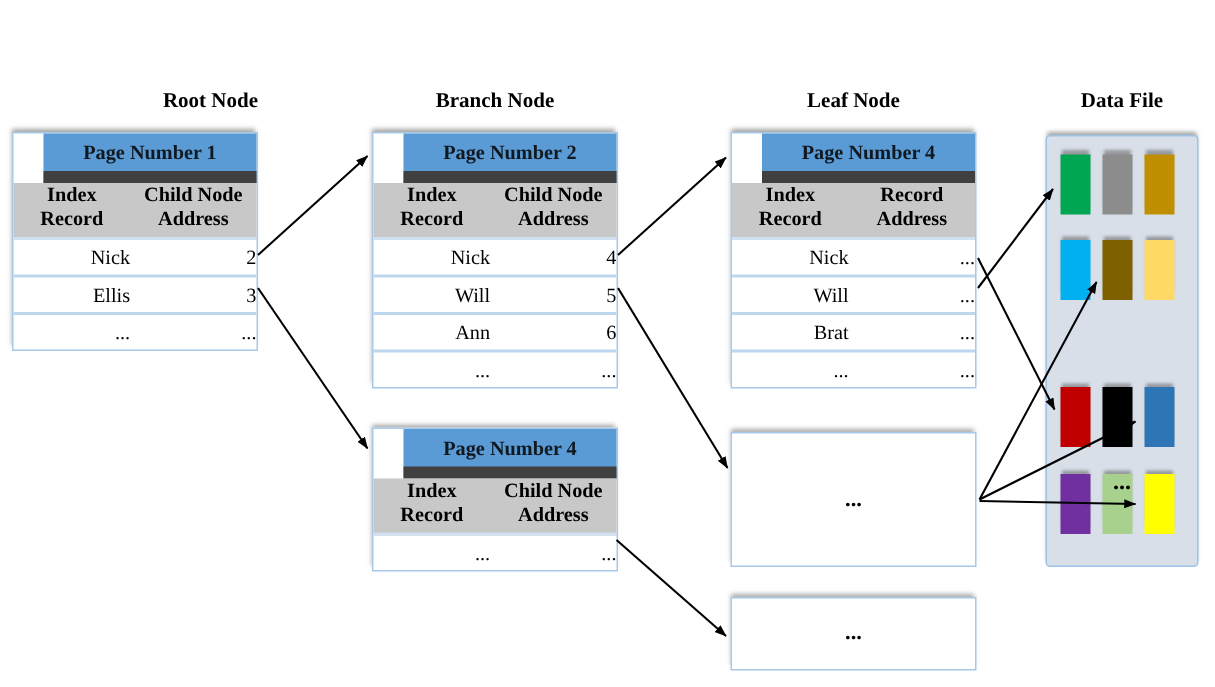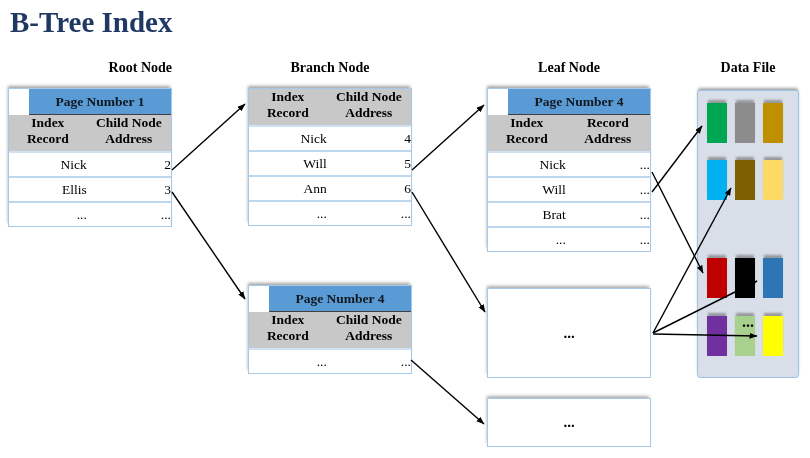--- a/index.html
+++ b/index.html
@@ -16,21 +16,21 @@
     text-align:center;width:164px;
   }
   
   .tbl{
     position:absolute;width:164px;background:#fff;
     border:1px solid #A8C8E8;
     box-shadow:-1px -3px 3px -1px rgba(105,105,105,.6);
     box-sizing:border-box;
   }
   .tbl-title{
-    height:25px;line-height:25px;background:#5B9BD5;border-bottom:1px solid #404040;
+    height:25px;line-height:25px;background:#5B9BD5;border-bottom:8px solid #404040;
     text-align:center;font-weight:bold;font-size:13.5px;color:#101820;margin-left:20px;
   }
   .tbl-cols{
     background:#C8C8C8;border-bottom:2px solid #CFE1F2;display:flex;
     font-weight:bold;font-size:13.5px;line-height:1.2;
     text-align:center;height:36px;
   }
   .tbl-row{
     height:23px;border-bottom:2px solid #BDD7EE;display:flex;
     align-items:center;text-align:right;font-size:13.5px;
@@ -59,21 +59,20 @@
     font-weight:bold;font-size:16px;
   }
   
   #arrow-layer{position:absolute;left:0;top:0;pointer-events:none;}
 </style>
 </head>
 <body>
 
 <div id="canvas">
 
-  <div class="title">B-Tree Index</div>
 
   <div class="col-label" style="left:8px;text-align:right;">Root Node</div>
   <div class="col-label" style="left:487px;">Leaf Node</div>
   <div class="col-label" style="left:248px;">Branch Node</div>
   <div class="col-label" style="left:666px;">Data File</div>
 
   <div class="tbl" style="left:8px;top:88px;">
     <div class="tbl-title">Page Number 1</div>
     <div class="tbl-cols">
       <div class="c1">Index Record</div>
@@ -87,20 +86,21 @@
       <div class="c1">Ellis</div>
       <div class="c2">3</div>
     </div>
     <div class="tbl-row">
       <div class="c1">...</div>
       <div class="c2">...</div>
     </div>
   </div>
 
   <div class="tbl" style="left:248px;top:88px;">
+    <div class="tbl-title">Page Number 2</div>
     <div class="tbl-cols">
       <div class="c1">Index Record</div>
       <div class="c2">Child Node Address</div>
     </div>
     <div class="tbl-row">
       <div class="c1">Nick</div>
       <div class="c2">4</div>
     </div>
     <div class="tbl-row">
       <div class="c1">Will</div>

